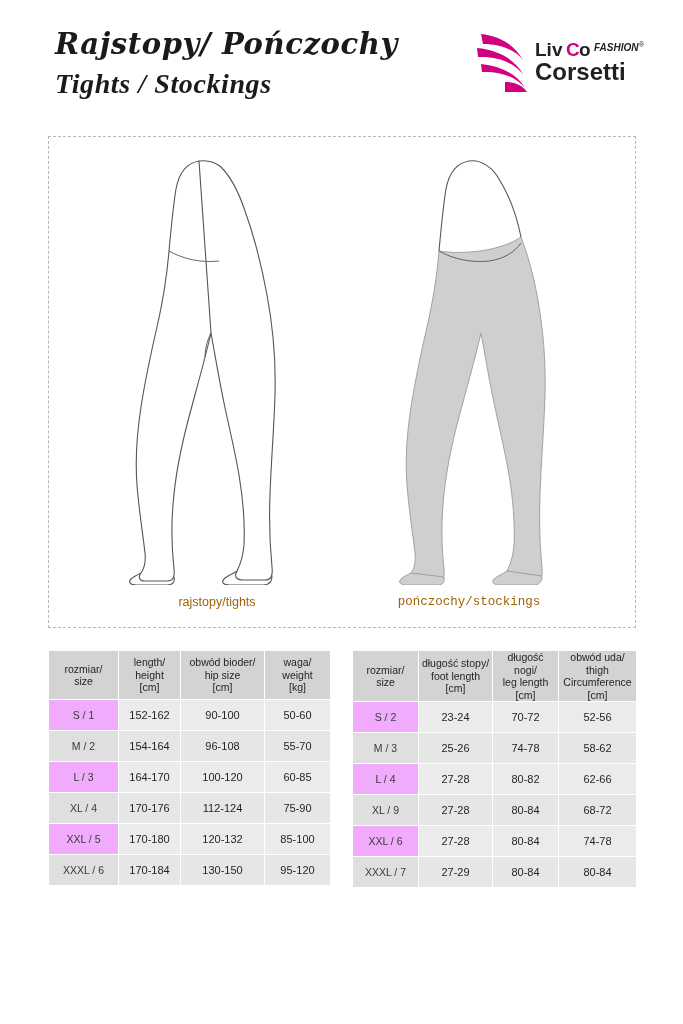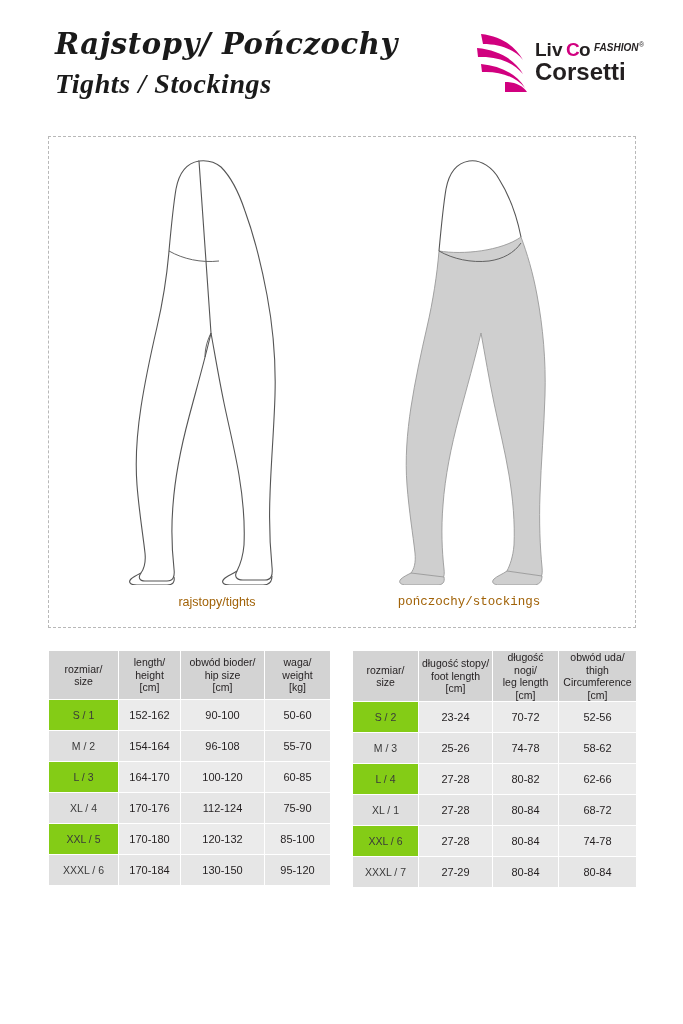--- a/index.html
+++ b/index.html
@@ -121,21 +121,21 @@
     line-height: 12.5px;
   }
   tbody td {
     background: #ebebeb;
     height: 30px;
     font-weight: 400;
   }
   tbody td.size-cell {
     font-size: 10.5px;
     color: #3a3a3a;
-    background: #84cc16;
+    background: #f0abfc;
   }
   tbody tr:nth-child(even) td {
     background: #e6e6e6;
   }
   tbody tr:nth-child(even) td.size-cell {
     background: #dfdfdf;
   }
   .hdr-sub { display: block; }
 </style>
 </head>
@@ -327,21 +327,21 @@
         <td>74-78</td>
         <td>58-62</td>
       </tr>
       <tr>
         <td class="size-cell">L / 4</td>
         <td>27-28</td>
         <td>80-82</td>
         <td>62-66</td>
       </tr>
       <tr>
-        <td class="size-cell">XL / 1</td>
+        <td class="size-cell">XL / 9</td>
         <td>27-28</td>
         <td>80-84</td>
         <td>68-72</td>
       </tr>
       <tr>
         <td class="size-cell">XXL / 6</td>
         <td>27-28</td>
         <td>80-84</td>
         <td>74-78</td>
       </tr>

